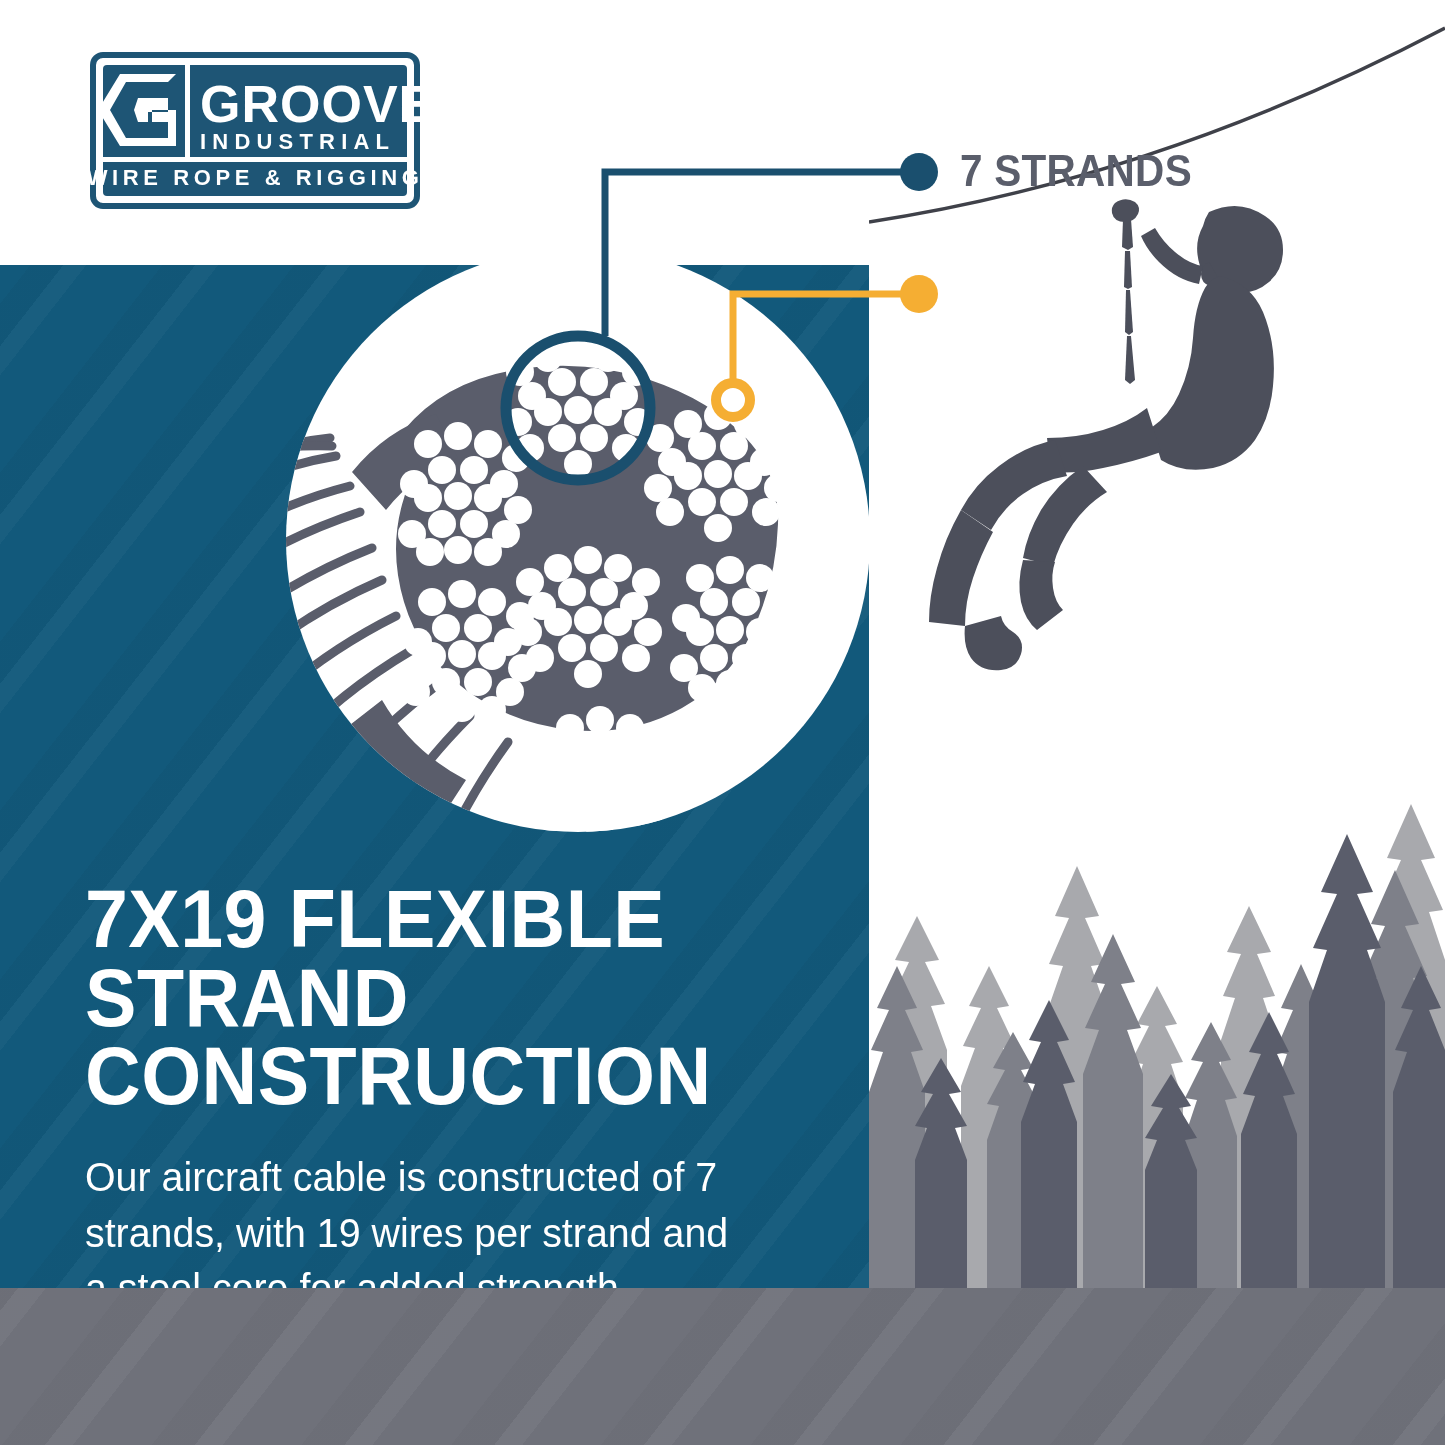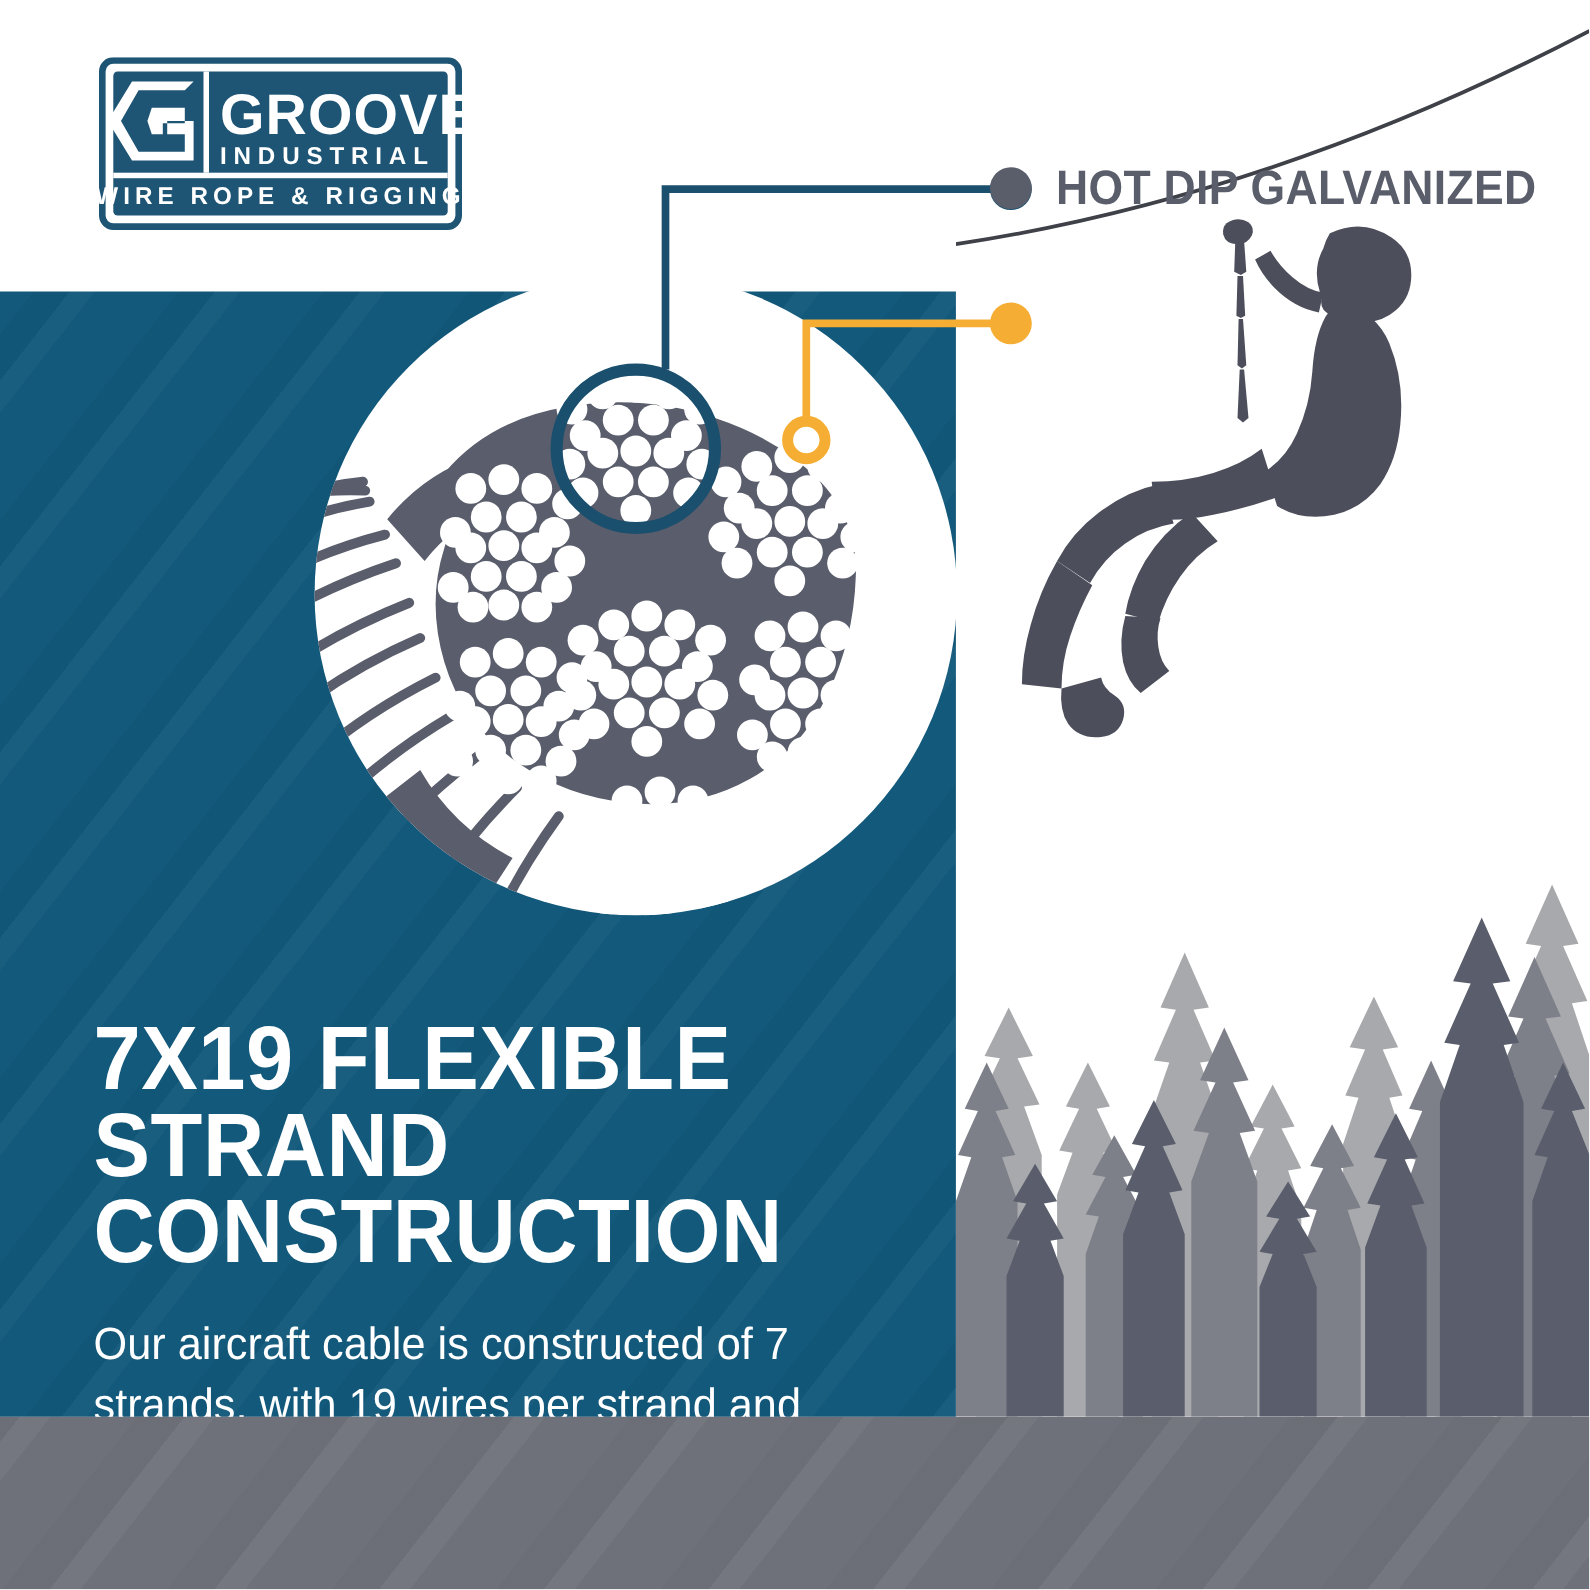--- a/index.html
+++ b/index.html
@@ -110,21 +110,20 @@
     transform: scaleX(0.92);
     transform-origin: left center;
   }
 
   
   .headline-block {
     position: absolute;
     left: 85px;
     top: 880px;
     width: 760px;
-    margin-top: 44px;
   }
   .headline {
     font-family: "Liberation Sans Narrow", "Liberation Sans", sans-serif;
     font-weight: 700;
     font-size: 82px;
     line-height: 0.96;
     color: #ffffff;
     letter-spacing: 0.5px;
     transform: scaleX(0.94);
     transform-origin: left top;
@@ -469,22 +468,22 @@
       </g>
 
       <text x="110" y="70" fill="#ffffff" font-family="Liberation Sans Narrow, Liberation Sans, sans-serif" font-size="52" font-weight="700" letter-spacing="1">GROOVE</text>
       <text x="110" y="97" fill="#ffffff" font-family="Liberation Sans Narrow, Liberation Sans, sans-serif" font-size="22" font-weight="700" letter-spacing="6.2">INDUSTRIAL</text>
       <text x="165" y="133" fill="#ffffff" text-anchor="middle" font-family="Liberation Sans Narrow, Liberation Sans, sans-serif" font-size="22" font-weight="700" letter-spacing="4.6">WIRE ROPE &amp; RIGGING</text>
     </svg>
   </div>
 
   <div class="callouts">
     <div class="callout-row">
-      <span class="callout-dot" style="background:#5a5e6b;"></span>
-      <span class="callout-label">HOT DIP GALVANIZED</span>
+      <span class="callout-dot" style="background:#1a4f6e; visibility:hidden;"></span>
+      <span class="callout-label">7 STRANDS</span>
     </div>
   </div>
 
   <div class="headline-block">
     <div class="headline">7X19 FLEXIBLE</div>
     <div class="headline">STRAND CONSTRUCTION</div>
     <p class="body-copy">Our aircraft cable is constructed of 7 strands, with 19 wires per strand and a steel core for added strength.</p>
   </div>
 
   <div class="bottom-band">

